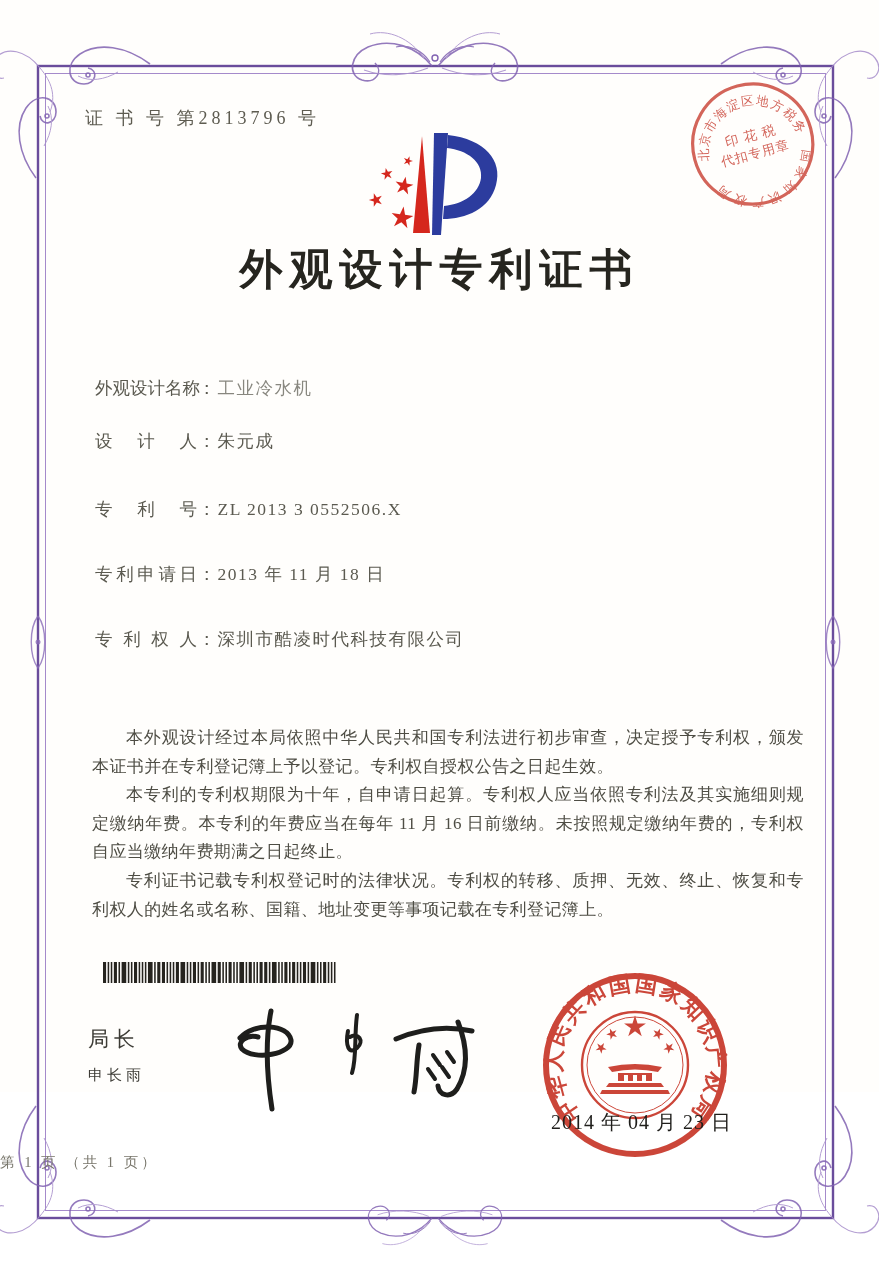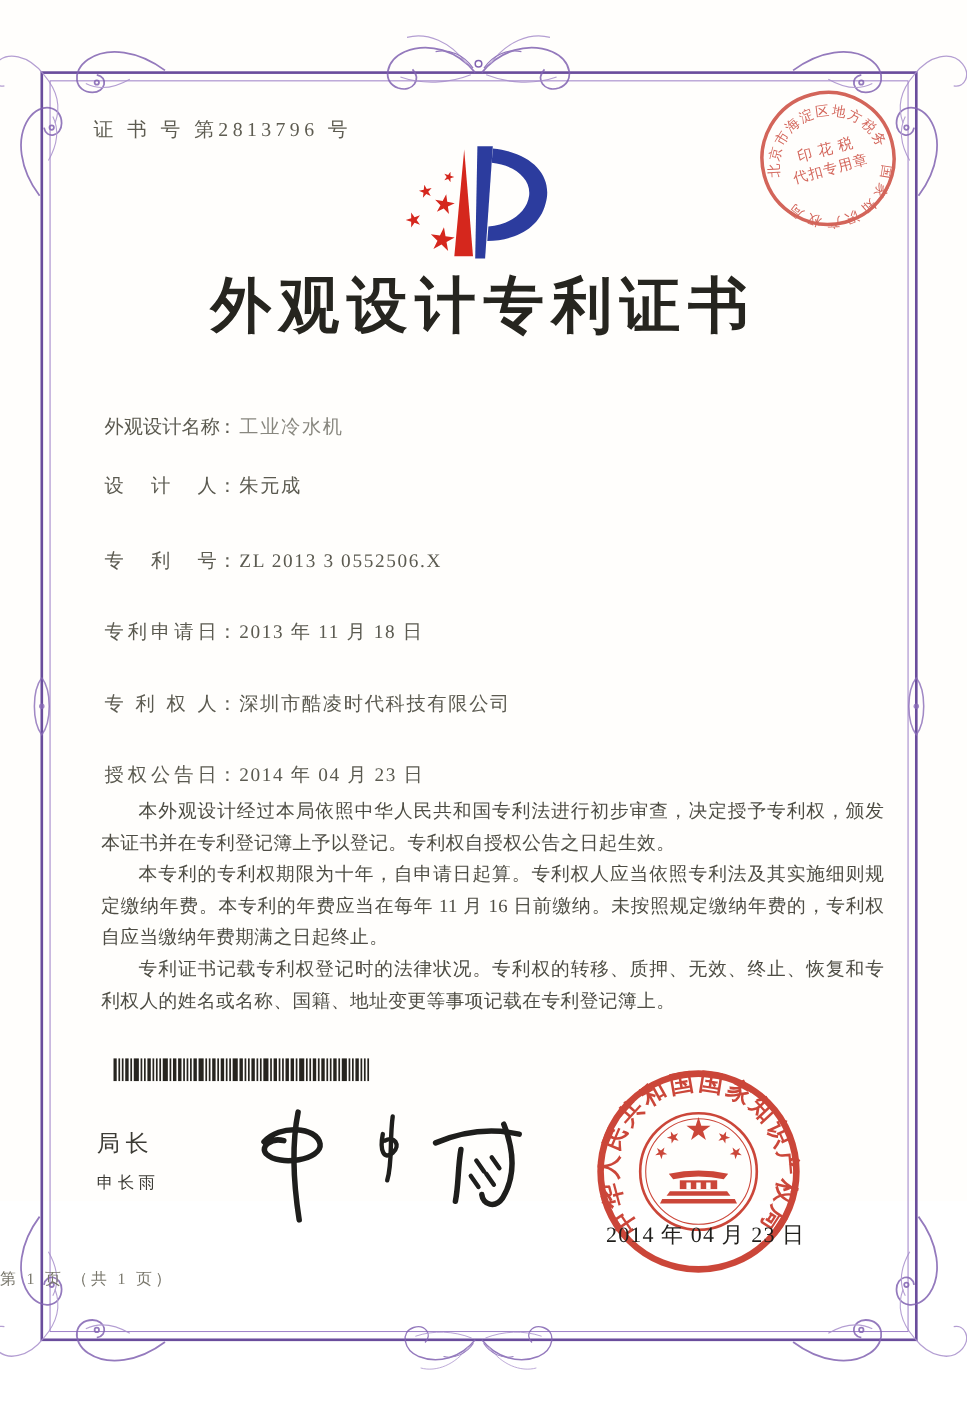--- a/index.html
+++ b/index.html
@@ -8,21 +8,21 @@
   .page{position:relative;width:879px;height:1092px;background:#fffefc;}
 
   
   .border-svg{position:absolute;left:0;top:0;z-index:1;}
 
   
   .cert-no{position:absolute;left:85px;top:106px;z-index:2;
            font-size:18px;letter-spacing:4px;color:#5e5c51;}
   .logo{position:absolute;left:363px;top:129px;z-index:2;}
   .title{position:absolute;left:0;top:241px;width:879px;z-index:2;
-         text-align:center;font-size:55px;font-weight:600;letter-spacing:7px;color:#26251f;}
+         text-align:center;font-size:43px;font-weight:600;letter-spacing:7px;color:#26251f;}
 
   
   .field{position:absolute;left:95px;z-index:2;font-size:17.5px;color:#5b5a50;white-space:nowrap;}
   .flabel{display:inline-block;width:102px;text-align:justify;text-align-last:justify;vertical-align:bottom;}
   .fcolon{margin:0 2px 0 1px;}
   .fvalue{letter-spacing:1.5px;}
   .fvalue.faint{opacity:.72;}
   .f1{top:376px;} .f2{top:429px;} .f3{top:497px;}
   .f4{top:562px;} .f5{top:627px;} .f6{top:692px;}
 
@@ -124,23 +124,20 @@
     <span class="flabel">设计人</span><span class="fcolon">：</span><span class="fvalue">朱元成</span>
   </div>
   <div class="field f3">
     <span class="flabel">专利号</span><span class="fcolon">：</span><span class="fvalue">ZL 2013 3 0552506.X</span>
   </div>
   <div class="field f4">
     <span class="flabel">专利申请日</span><span class="fcolon">：</span><span class="fvalue">2013 年 11 月 18 日</span>
   </div>
   <div class="field f5">
     <span class="flabel">专利权人</span><span class="fcolon">：</span><span class="fvalue">深圳市酷凌时代科技有限公司</span>
-  </div>
-  <div class="field f6">
-    <span class="flabel">授权公告日</span><span class="fcolon">：</span><span class="fvalue">2014 年 04 月 23 日</span>
   </div>
 
   <div class="body-text">
     <p>本外观设计经过本局依照中华人民共和国专利法进行初步审查，决定授予专利权，颁发本证书并在专利登记簿上予以登记。专利权自授权公告之日起生效。</p>
     <p>本专利的专利权期限为十年，自申请日起算。专利权人应当依照专利法及其实施细则规定缴纳年费。本专利的年费应当在每年 11 月 16 日前缴纳。未按照规定缴纳年费的，专利权自应当缴纳年费期满之日起终止。</p>
     <p>专利证书记载专利权登记时的法律状况。专利权的转移、质押、无效、终止、恢复和专利权人的姓名或名称、国籍、地址变更等事项记载在专利登记簿上。</p>
   </div>
 
   <svg class="barcode" id="barcode-svg" width="236" height="21" viewBox="0 0 236 21">
       <rect x="0" y="0" width="3.1" height="21" fill="#26241f"></rect>

